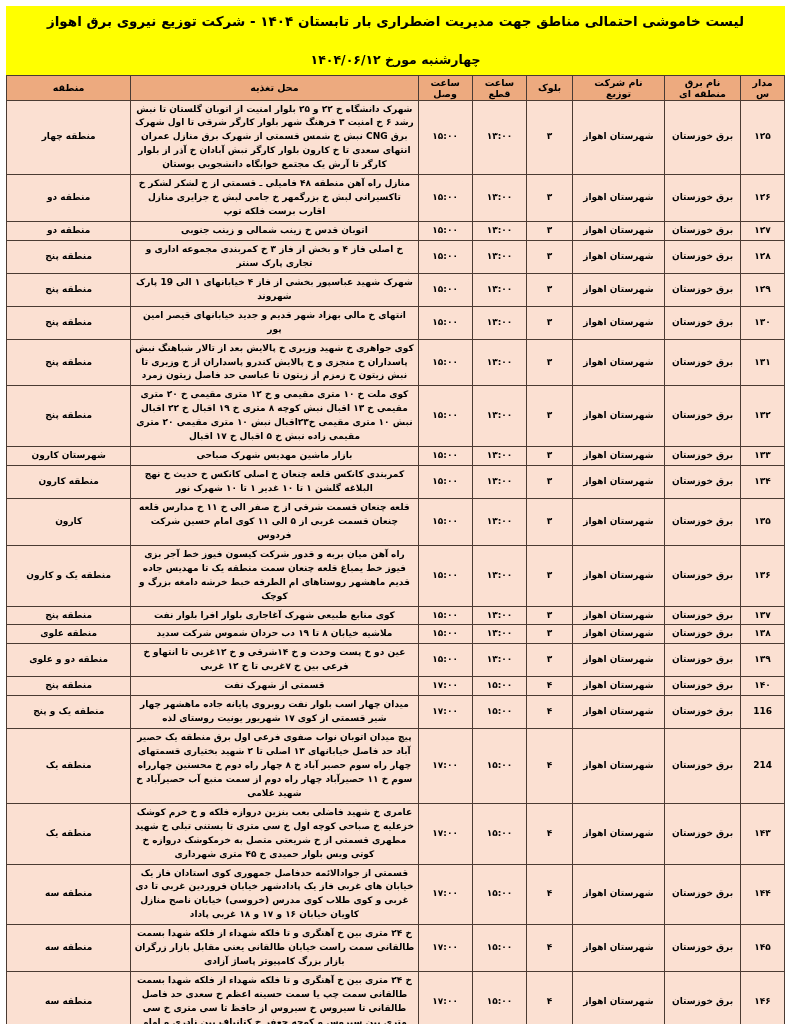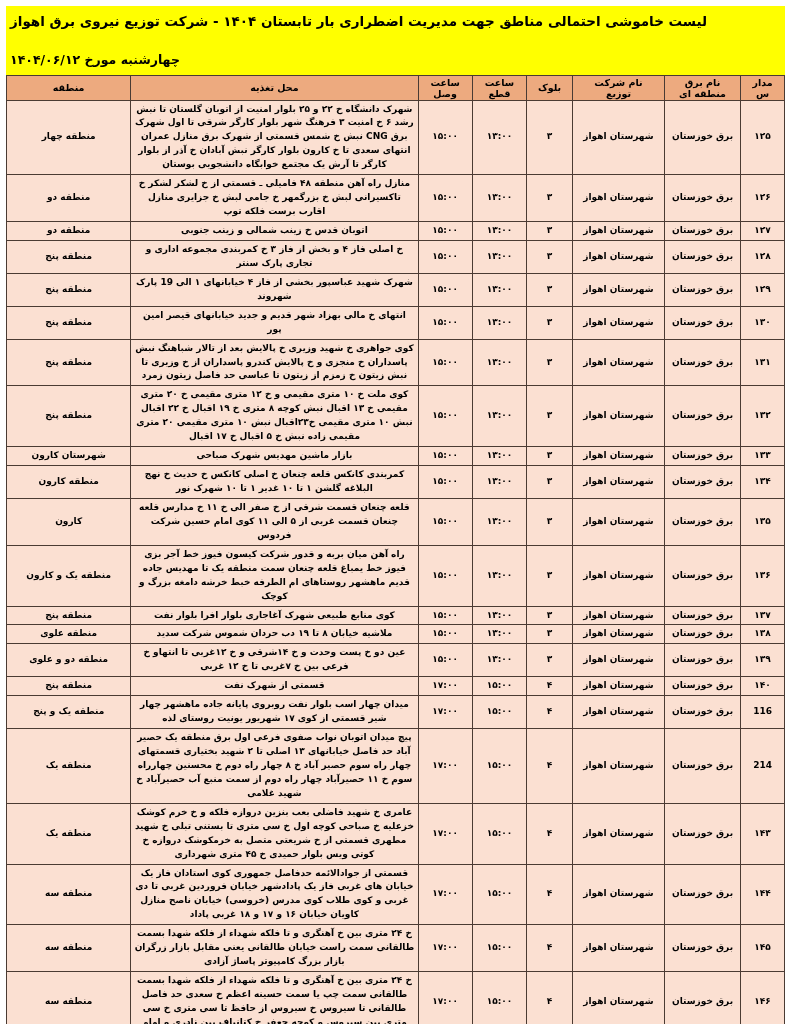--- a/index.html
+++ b/index.html
@@ -11,21 +11,21 @@
     direction:rtl;
   }
   #sheet{
     width:791px;
     box-sizing:border-box;
     padding:6px 6px 24px 6px;
     background:#ffffff;
   }
   .title-bar{
     background:#ffff00;
-    text-align:left;
+    text-align:center;
     padding:5px 4px 4px 4px;
     box-sizing:border-box;
   }
   .title-line1{
     font-size:13.5px;
     font-weight:bold;
     color:#000000;
     line-height:1.5;
     letter-spacing:0px;
   }

